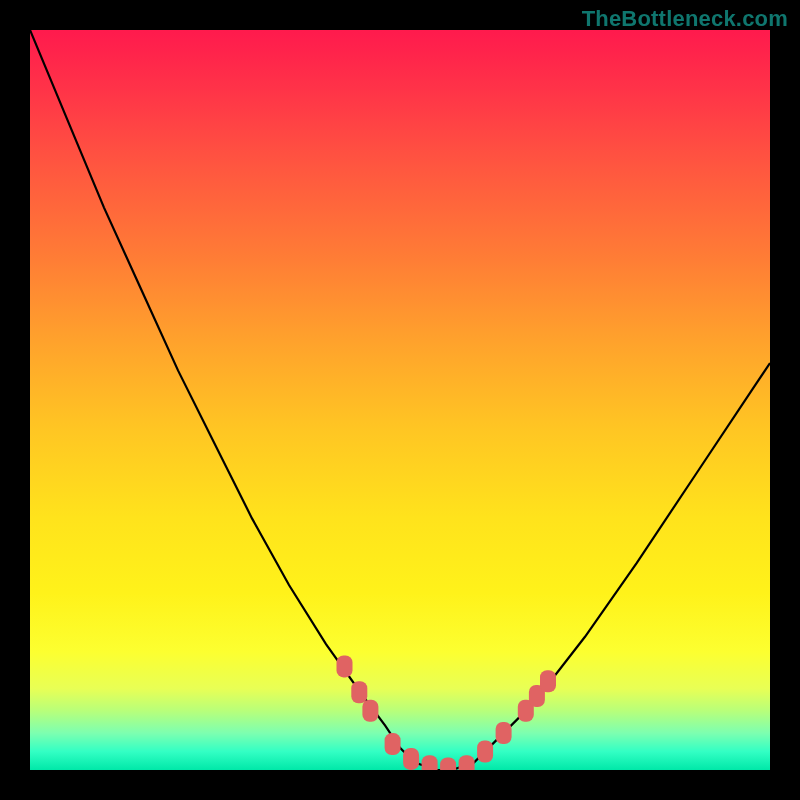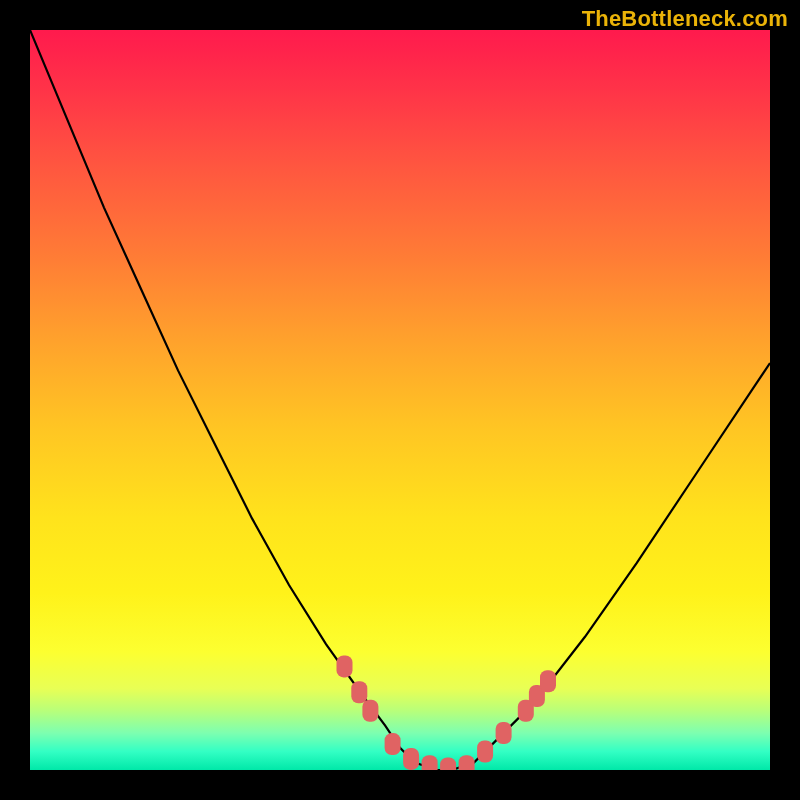--- a/index.html
+++ b/index.html
@@ -42,21 +42,21 @@
       #b8ff7a 92%,
       #7dffb0 95%,
       #33ffc4 97.5%,
       #00e8a8 100%
     );
   }
   .watermark {
     position: absolute;
     top: 6px;
     right: 12px;
-    color: #eab308;
+    color: #0f766e;
     font-size: 22px;
     font-weight: 600;
     letter-spacing: 0.2px;
     font-family: Arial, Helvetica, sans-serif;
   }
   svg.curve {
     position: absolute;
     inset: 0;
   }
 </style>

